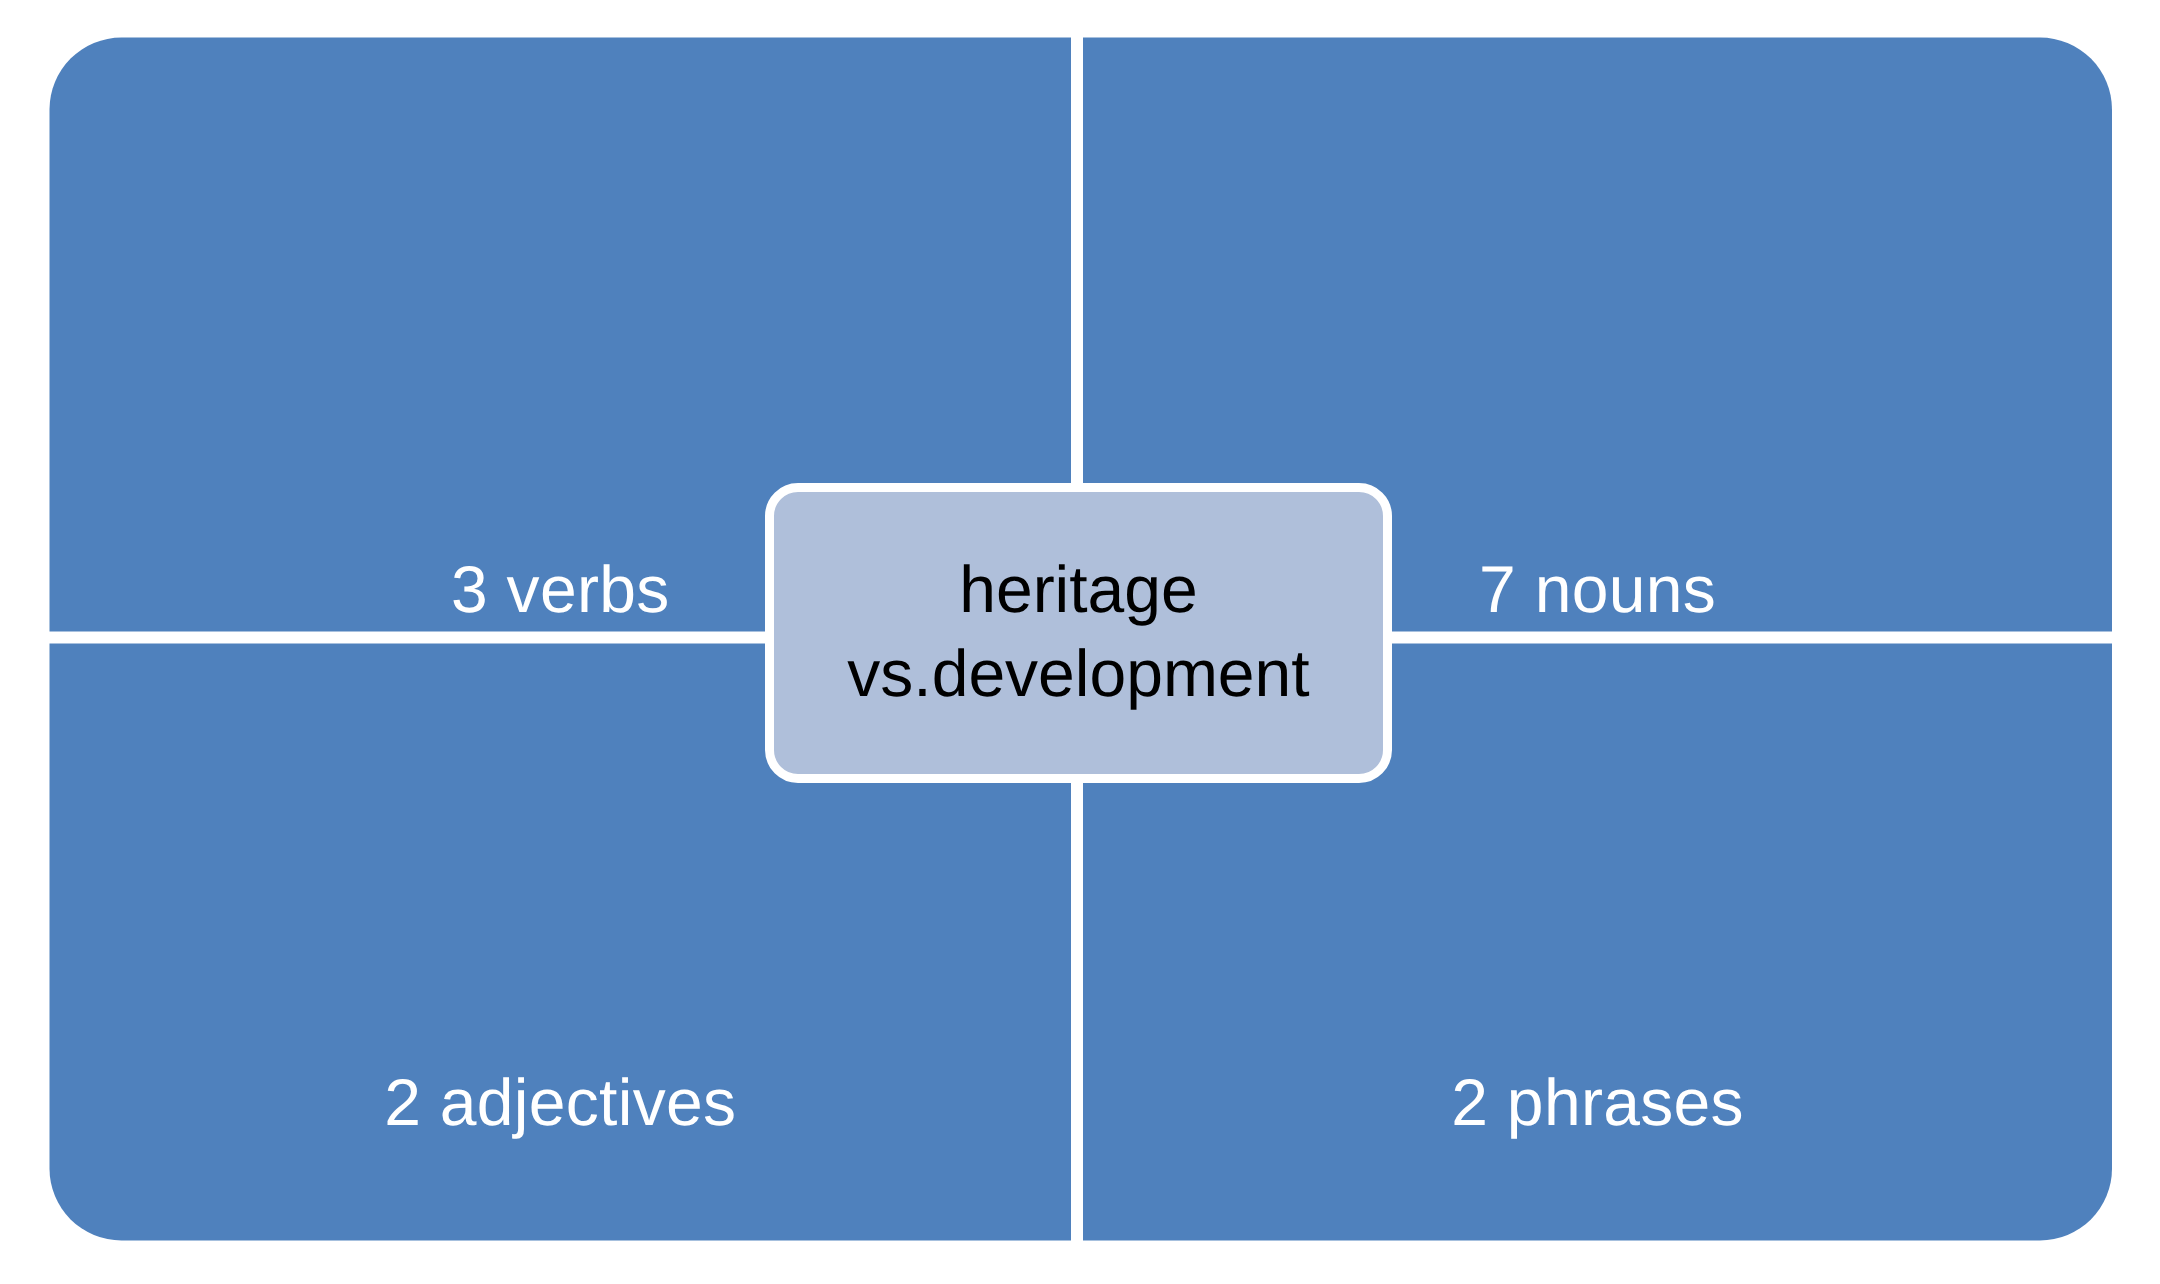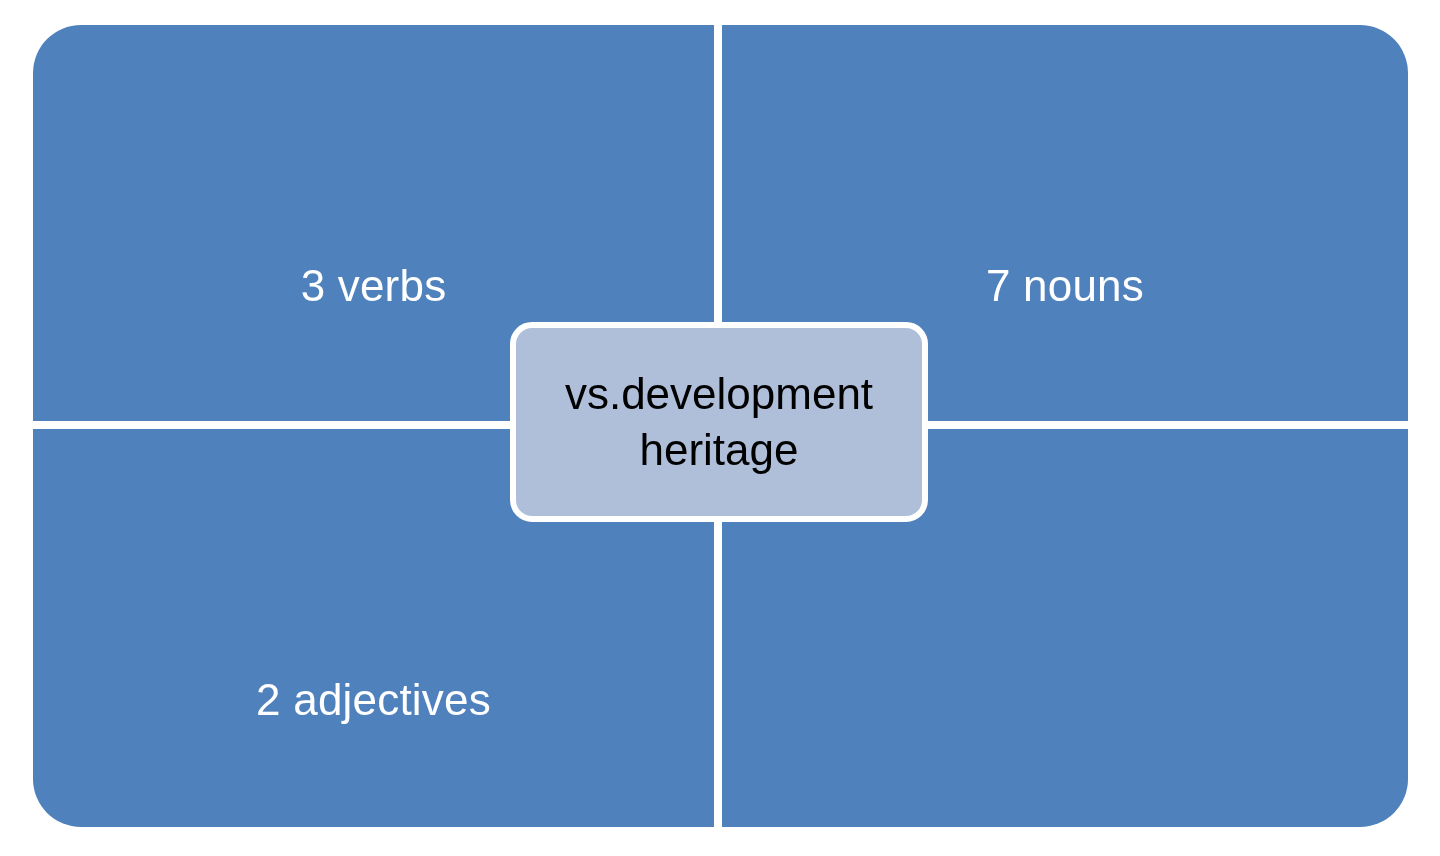--- a/index.html
+++ b/index.html
@@ -35,21 +35,21 @@
   
   .quad {
     position: absolute;
     display: flex;
     justify-content: center;
     box-sizing: border-box;
   }
   .quad-top {
     top: 0;
     height: 396px;
-    align-items: center;
+    align-items: flex-end;
   }
   .quad-bottom {
     top: 404px;
     height: 398px;
     align-items: flex-end;
   }
   .quad-left {
     left: 0;
     width: 681px;
   }
@@ -63,21 +63,21 @@
     font-size: 44px;
     font-weight: 400;
     line-height: 1.2;
     letter-spacing: 0.2px;
     white-space: nowrap;
   }
   .quad-top .quad-label {
     margin-top: 126px;
   }
   .quad-bottom .quad-label {
-    margin-bottom: 100px;
+    margin-bottom: 64px;
     text-align: center;
   }
 
   
   .divider {
     position: absolute;
     background: #ffffff;
   }
   .divider-vertical {
     left: 714px;
@@ -129,25 +129,28 @@
     </div>
 
     <div class="quad quad-top quad-right">
       <span class="quad-label">7 nouns</span>
     </div>
 
     <div class="quad quad-bottom quad-left">
       <span class="quad-label">2 adjectives</span>
     </div>
 
+    <div class="quad quad-bottom quad-right">
+      <span class="quad-label">2 phrases</span>
+    </div>
 
   </div>
 
   <div class="divider divider-vertical"></div>
 
   <div class="divider divider-horizontal"></div>
 
   <div class="center-box">
+    <span class="center-line">heritage</span>
     <span class="center-line">vs.development</span>
-    <span class="center-line">heritage</span>
   </div>
 
 </div>
 
 </body></html>

